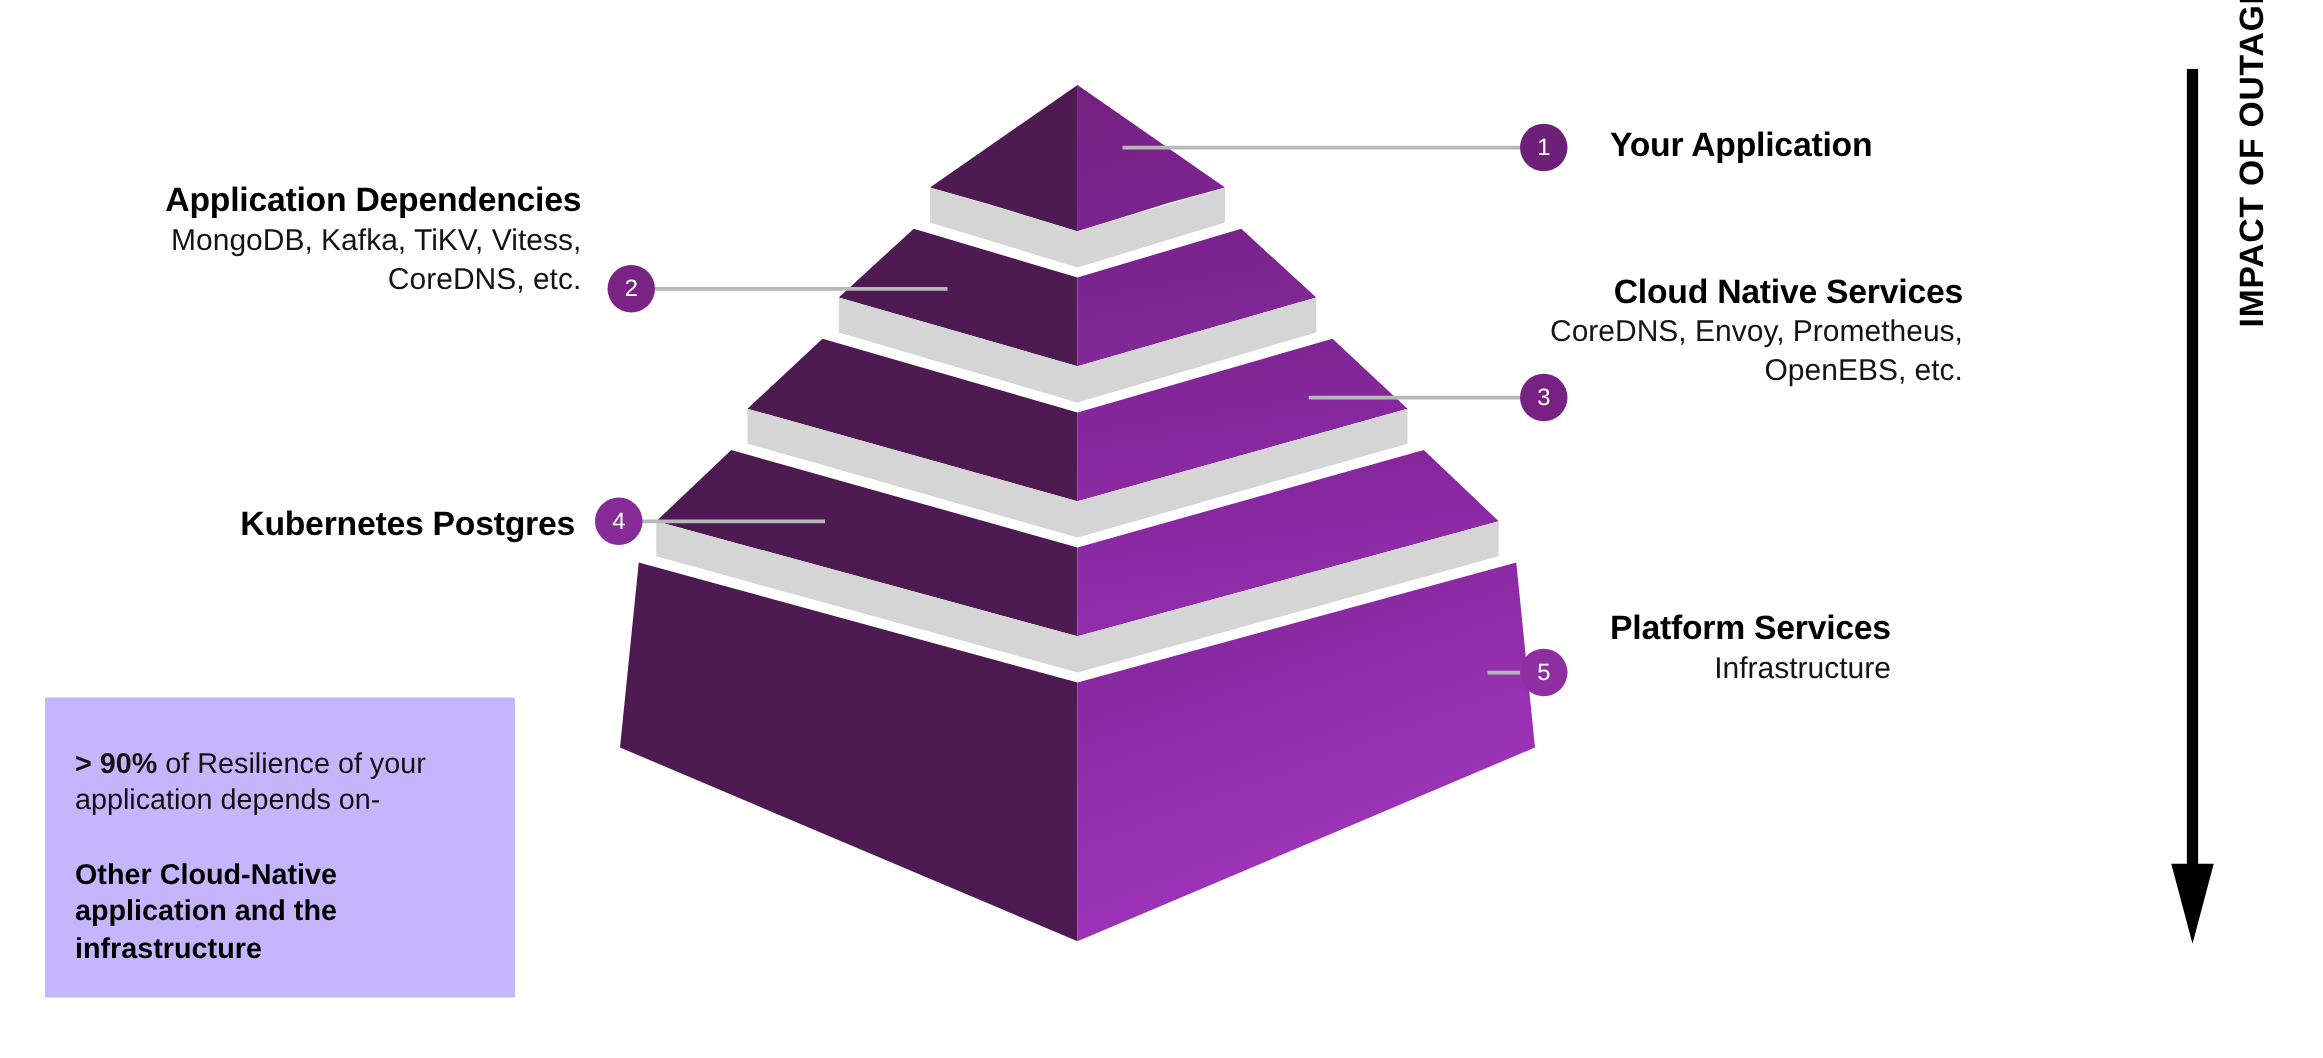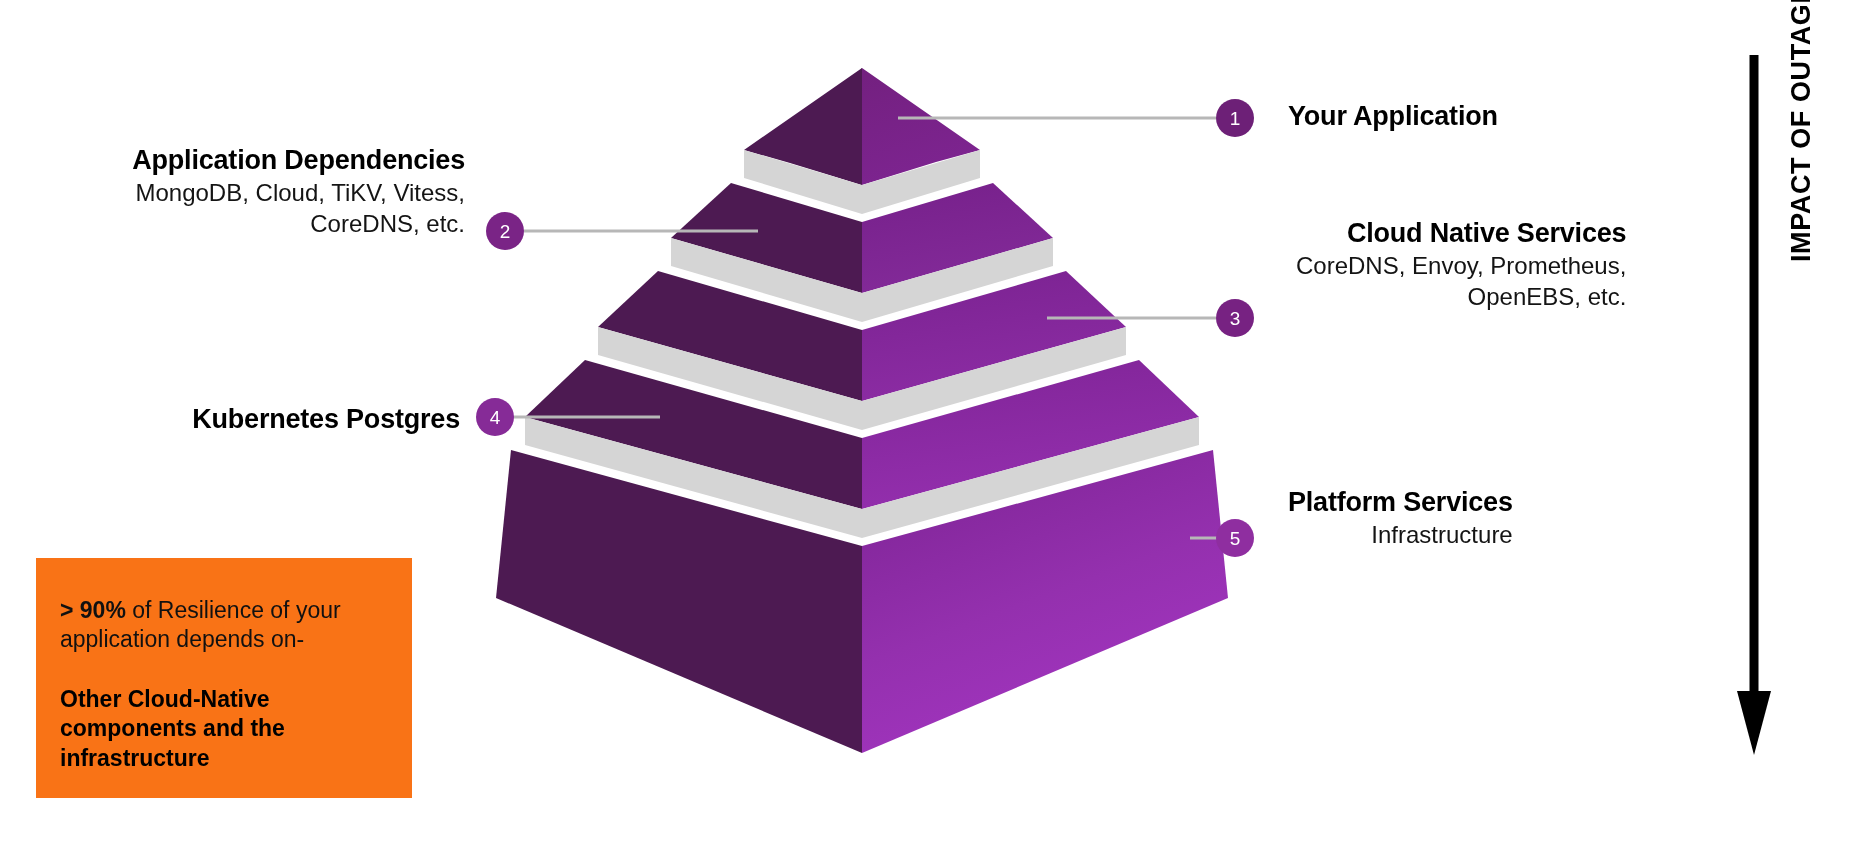--- a/index.html
+++ b/index.html
@@ -68,21 +68,21 @@
     font-family: "Liberation Sans", sans-serif;
   }
 
   
   #info-box {
     position: absolute;
     left: 36px;
     top: 558px;
     width: 376px;
     height: 240px;
-    background: #f97316;
+    background: #c4b5fd;
     box-sizing: border-box;
     padding: 38px 30px 0 24px;
   }
   #info-box .line {
     font-size: 23px;
     line-height: 1.28;
     color: #111111;
   }
   #info-box .bold { font-weight: bold; }
   #info-box .para2 {
@@ -202,25 +202,25 @@
   <div class="badge" style="left:1216px; top:519px; background:#8f2ea0;">
     <span>5</span>
   </div>
 
   <div class="callout right" style="left:1288px; top:101px;">
     <div class="title">Your Application</div>
   </div>
 
   <div class="callout left" style="left:30px; top:145px; width:435px;">
     <div class="title">Application Dependencies</div>
-    <div class="sub">MongoDB, Cloud, TiKV, Vitess,</div>
+    <div class="sub">MongoDB, Kafka, TiKV, Vitess,</div>
     <div class="sub">CoreDNS, etc.</div>
   </div>
 
-  <div class="callout right" style="left:1296px; top:218px;">
+  <div class="callout right" style="left:1240px; top:218px;">
     <div class="title">Cloud Native Services</div>
     <div class="sub">CoreDNS, Envoy, Prometheus,</div>
     <div class="sub">OpenEBS, etc.</div>
   </div>
 
   <div class="callout left" style="left:30px; top:404px; width:430px;">
     <div class="title">Kubernetes Postgres</div>
   </div>
 
   <div class="callout right" style="left:1288px; top:487px;">
@@ -228,21 +228,21 @@
     <div class="sub">Infrastructure</div>
   </div>
 
   <div id="info-box">
     <div class="line">
       <span class="bold">&gt; 90%</span><span> of Resilience of your</span>
     </div>
     <div class="line">application depends on-</div>
     <div class="para2">
       <div>Other Cloud-Native</div>
-      <div>components and the</div>
+      <div>application and the</div>
       <div>infrastructure</div>
     </div>
   </div>
 
   <svg id="impact-axis" viewBox="0 0 110 710">
     <line x1="19" y1="0" x2="19" y2="638" stroke="#000000" stroke-width="9"></line>
     <polygon points="2,636 36,636 19,700" fill="#000000"></polygon>
   </svg>
   <div id="impact-label">IMPACT OF OUTAGE</div>
 

